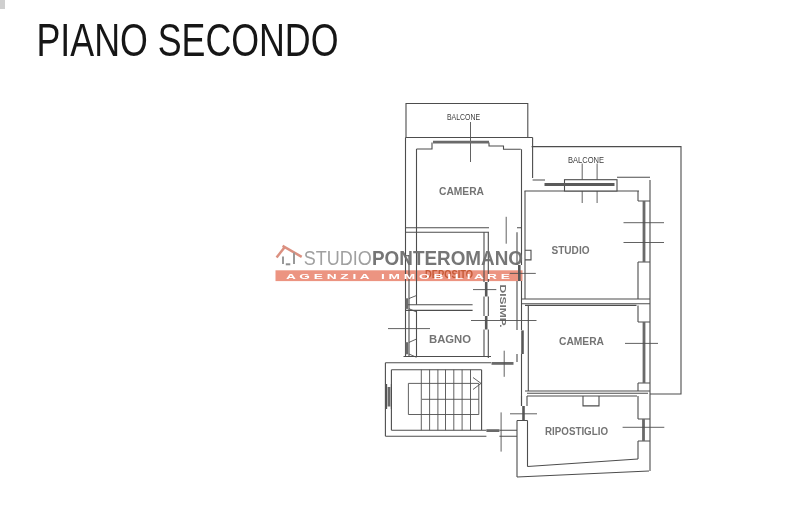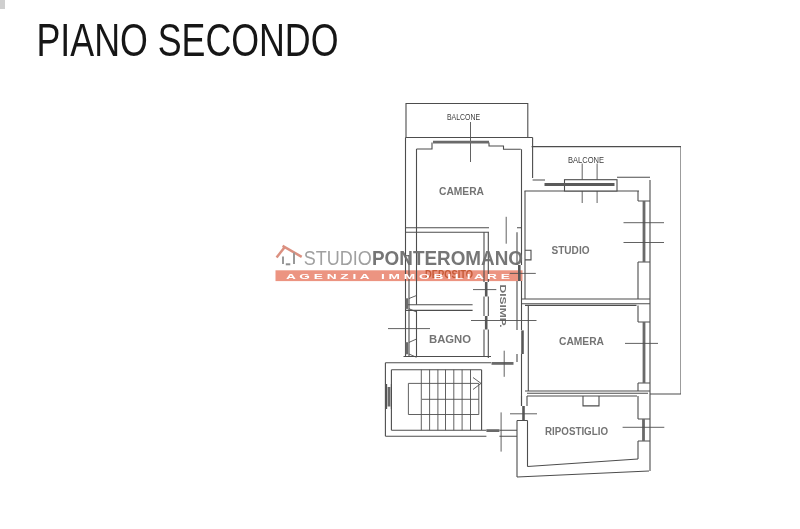--- a/index.html
+++ b/index.html
@@ -1,16 +1,16 @@
 <!DOCTYPE html>
 <html><head>
 <meta charset="utf-8">
 <style>
 html,body{margin:0;padding:0;background:#fff;}
-#page{position:relative;width:681px;height:529px;background:#fff;overflow:hidden;
+#page{position:relative;width:800px;height:529px;background:#fff;overflow:hidden;
 font-family:"Liberation Sans",sans-serif;text-decoration:underline;}
 svg{position:absolute;left:0;top:0;filter:blur(0.33px);}
 </style>
 </head>
 <body>
 <div id="page">
 <svg width="800" height="529" viewBox="0 0 800 529">
 <defs>
 <style>
 .w{stroke:#4d4d4d;stroke-width:1.1;fill:none;}

